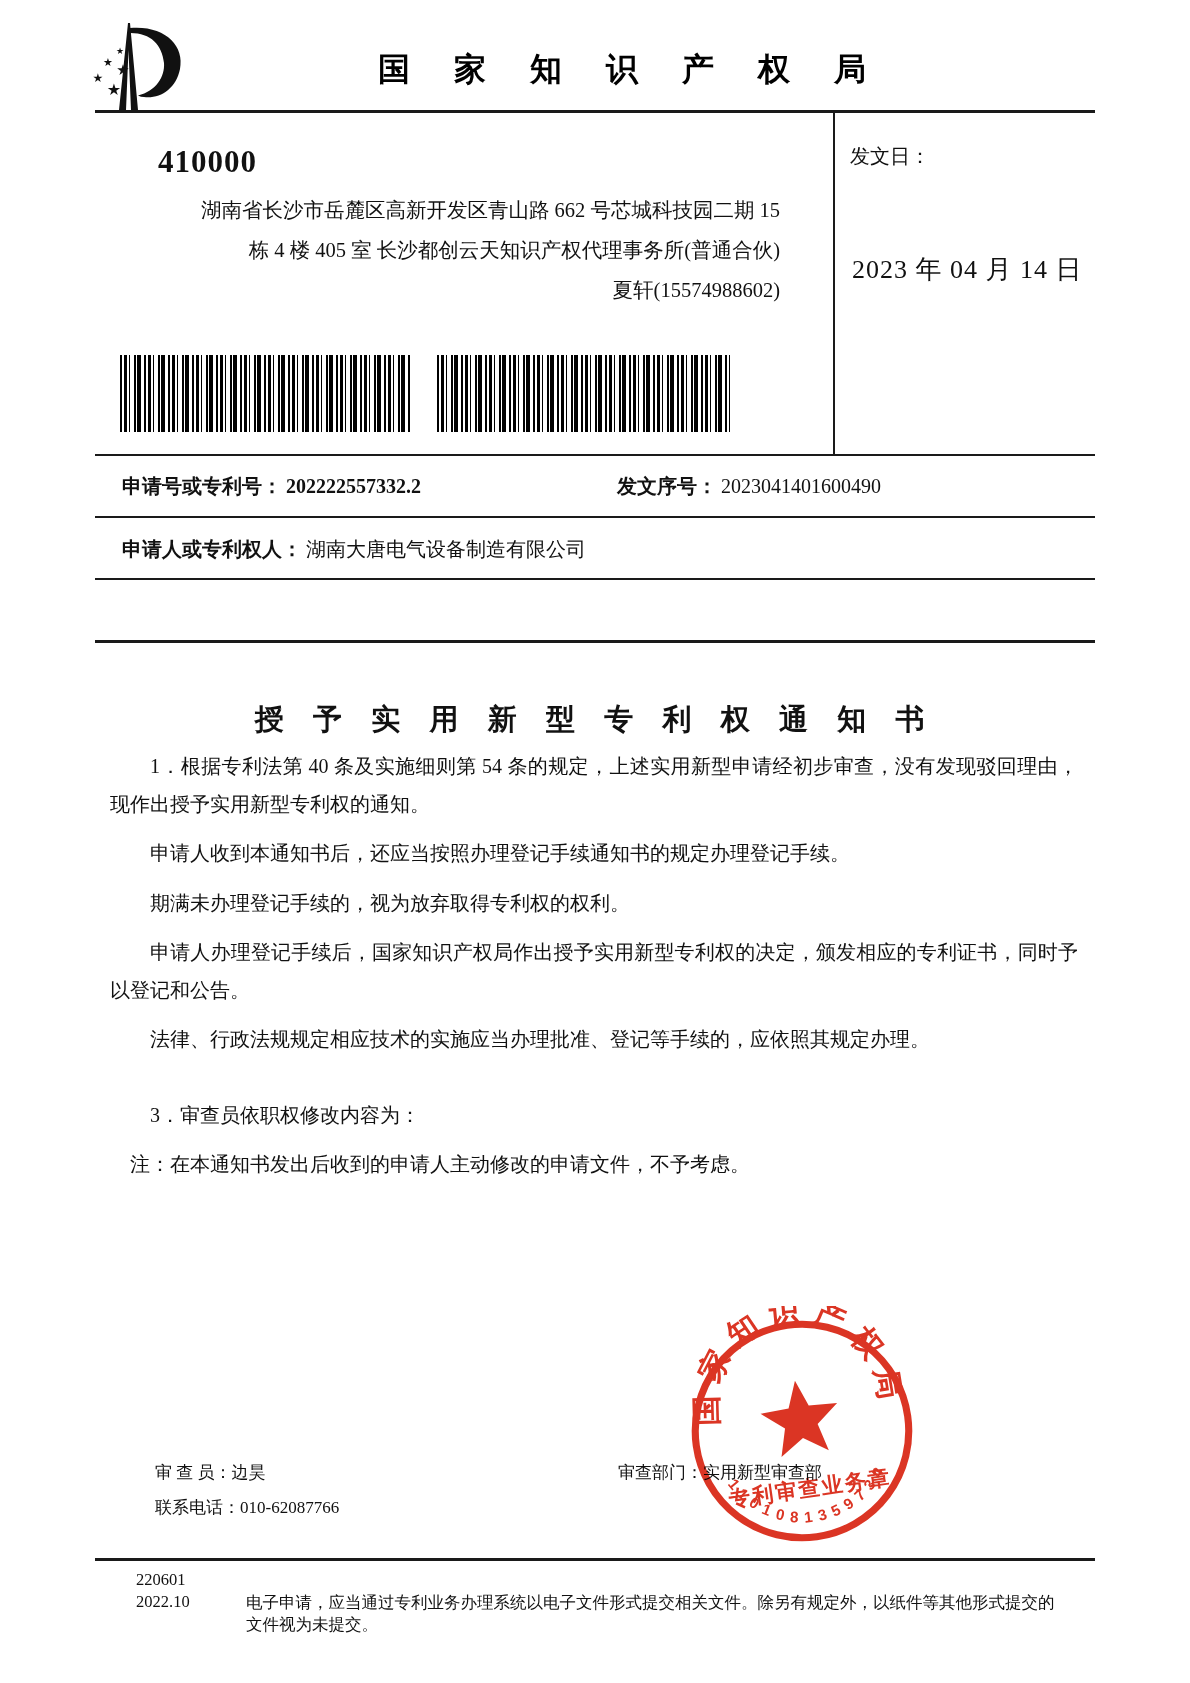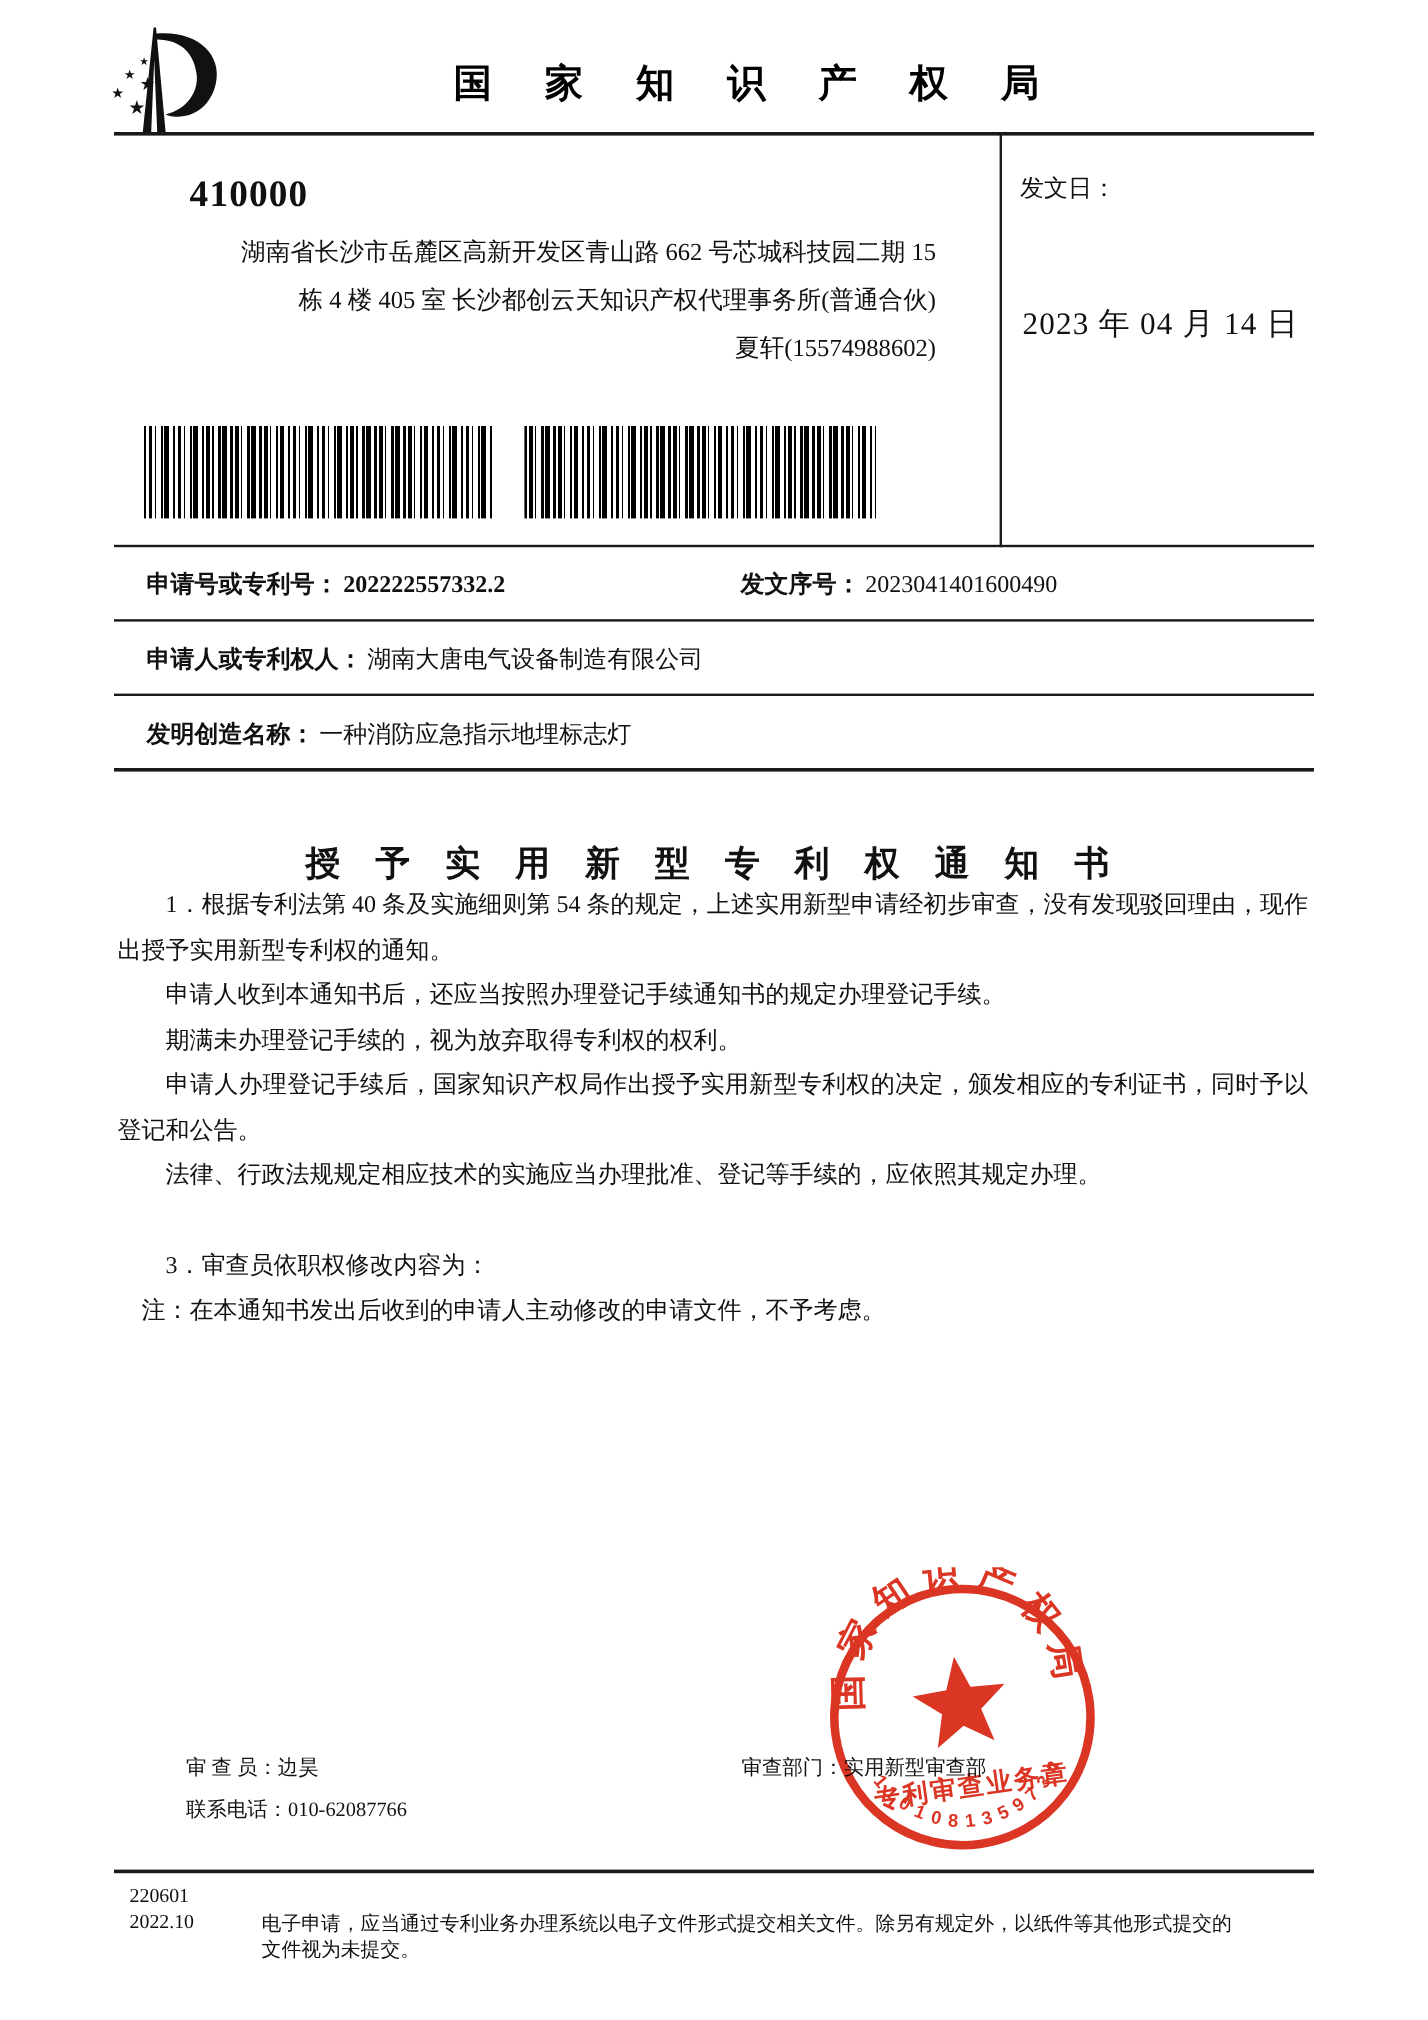--- a/index.html
+++ b/index.html
@@ -33,28 +33,28 @@
   .value-bold{font-size:20px;font-weight:bold;}
   .row{position:absolute;white-space:nowrap;}
   .notice-title{
     position:absolute;top:700px;left:0;width:100%;text-align:center;
     font-size:29px;font-weight:bold;letter-spacing:11px;
   }
   .body-text{
     position:absolute;left:98px;top:736px;width:992px;
     font-size:20px;line-height:37.5px;text-align:justify;
   }
-  .body-text p{margin:0;}
+  .body-text p{margin:12px;}
   .indent2{text-indent:2em;}
   .indent1{text-indent:1em;}
   .gap-before{margin-top:38px !important;}
   .examiner-line{position:absolute;font-size:17px;white-space:nowrap;}
   .seal{position:absolute;left:680px;top:1306px;width:244px;height:250px;
         mix-blend-mode:multiply;opacity:.95;}
-  .footer-line{position:absolute;font-size:16.5px;white-space:nowrap;}
+  .footer-line{position:absolute;font-size:16.5px;white-space:nowrap;margin-left:28px;}
 </style>
 </head>
 <body>
 
 <div class="page">
 
   <svg class="abs" style="left:68px;top:20px" width="132" height="105" viewBox="0 0 132 105">
     <polygon points="60,3 51,90 58,90 60.5,30 63,90 70,90 62,3" fill="#111"></polygon>
     <path d="M62 8 C 96 5 117 25 112 49 C 108 69 92 79 76 77 C 74 77 72 76.5 70 75.5
              C 88 71 97 57 96 43 C 94 24 82 12 60 13 Z" fill="#111"></path>
@@ -94,24 +94,20 @@
 
   <div class="rule" style="left:95px;top:516px;width:1000px;height:2px"></div>
 
   <div class="row" style="left:122px;top:536px">
     <span class="label">申请人或专利权人：</span>
     <span class="value">湖南大唐电气设备制造有限公司</span>
   </div>
 
   <div class="rule" style="left:95px;top:578px;width:1000px;height:2px"></div>
 
-  <div class="row" style="left:122px;top:598px">
-    <span class="label">发明创造名称：</span>
-    <span class="value">一种消防应急指示地埋标志灯</span>
-  </div>
 
   <div class="rule" style="left:95px;top:640px;width:1000px;height:3px"></div>
 
   <div class="notice-title">授 予 实 用 新 型 专 利 权 通 知 书</div>
 
   <div class="body-text">
     <p class="indent2">1．根据专利法第 40 条及实施细则第 54 条的规定，上述实用新型申请经初步审查，没有发现驳回理由，现作出授予实用新型专利权的通知。</p>
     <p class="indent2">申请人收到本通知书后，还应当按照办理登记手续通知书的规定办理登记手续。</p>
     <p class="indent2">期满未办理登记手续的，视为放弃取得专利权的权利。</p>
     <p class="indent2">申请人办理登记手续后，国家知识产权局作出授予实用新型专利权的决定，颁发相应的专利证书，同时予以登记和公告。</p>

